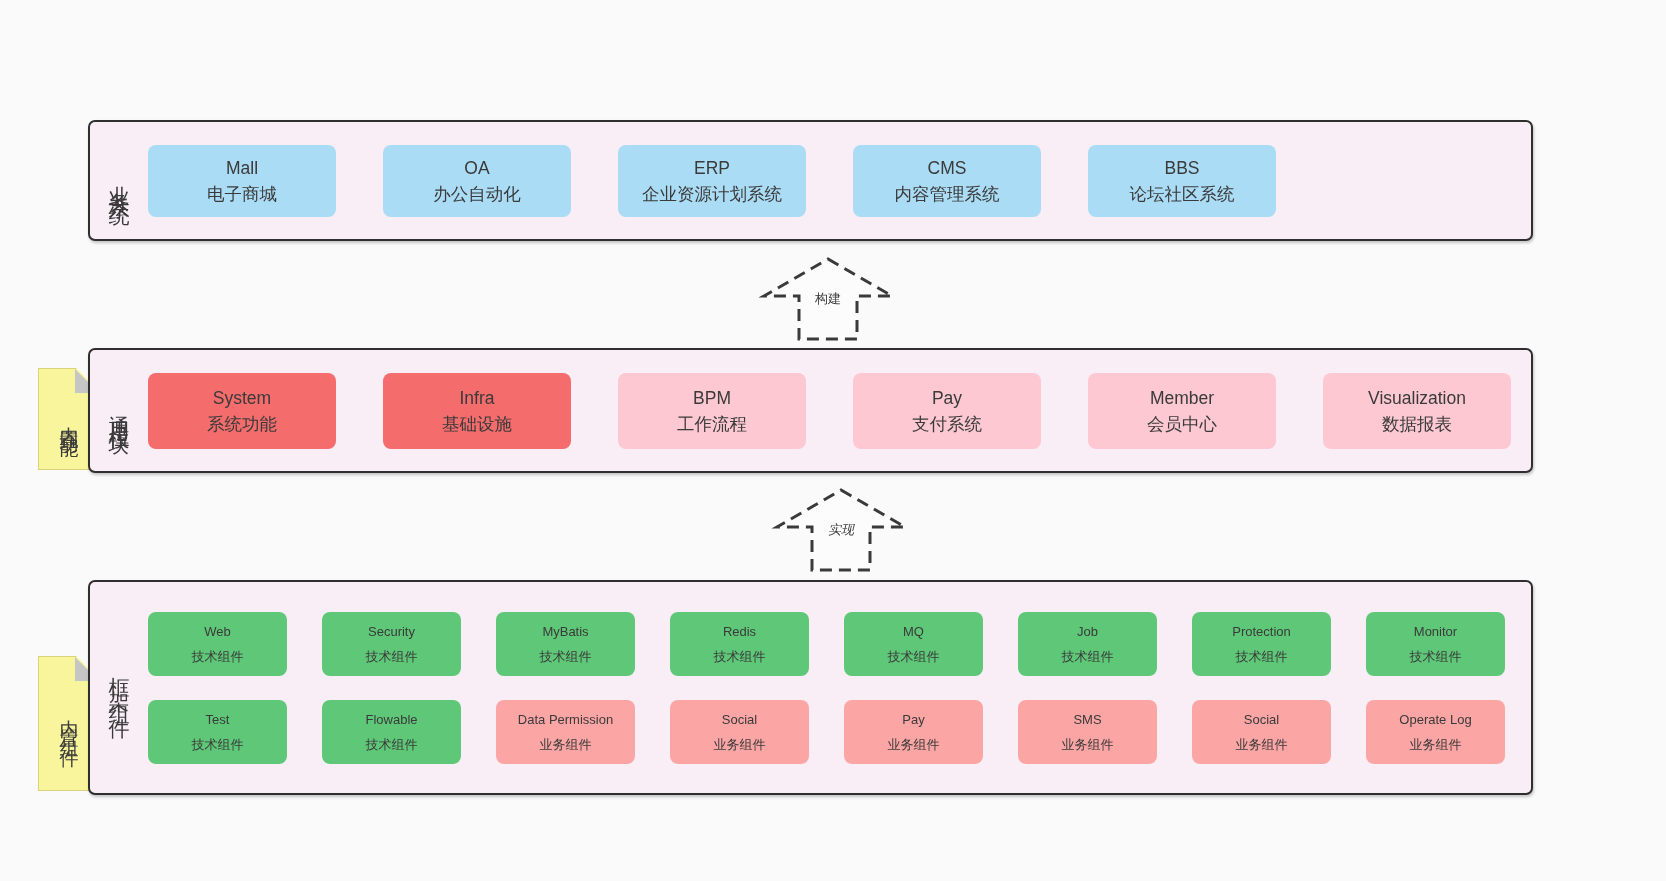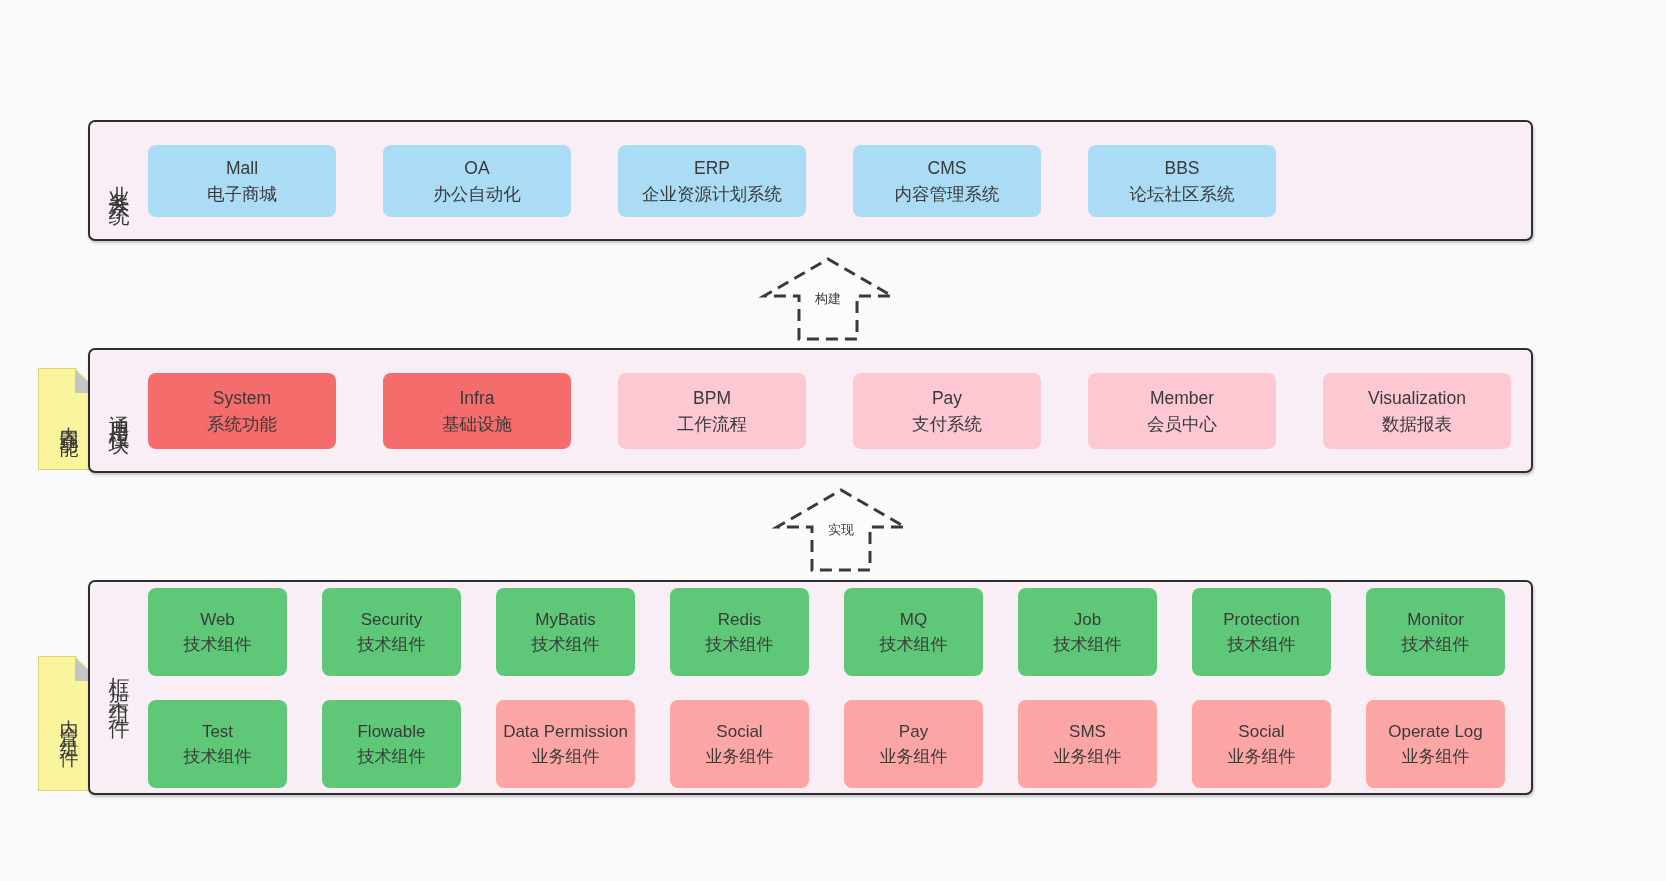--- a/index.html
+++ b/index.html
@@ -22,21 +22,21 @@
   #panel-components .panel-content { flex-direction:column; justify-content:center; align-items:stretch; gap:24px; }
   #panel-components .vtext { letter-spacing:14px; }
   .comp-row { display:flex; gap:35px; }
 
   
   .box { border-radius:8px; display:flex; flex-direction:column; align-items:center;
          justify-content:center; text-align:center; font-size:17.5px; line-height:26px; }
   #panel-business .box, #panel-modules .box { width:188px; flex:none; }
   #panel-business .box { height:72px; }
   #panel-modules  .box { height:76px; }
-  .comp-row .box { width:139px; height:88px; flex:none; font-size:17px; line-height:25px; padding:0 6px; }
+  .comp-row .box { width:139px; height:64px; flex:none; font-size:13px; line-height:25px; padding:0 6px; }
   .blue   { background:#aadcf5; }
   .red    { background:#f56c6c; }
   .pink   { background:#fdc8d2; }
   .gdark  { background:#5fc878; }
   .glight { background:#fca5a5; }
 
   
   .note { position:absolute; z-index:1; background:#f8f59d;
           border:1px solid #d9d37e;
           clip-path:polygon(0 0, calc(100% - 24px) 0, 100% 24px, 100% 100%, 0 100%);
@@ -48,21 +48,21 @@
   #note-modules .vtext { letter-spacing:4px; }
   #note-components { left:38px; top:656px; width:62px; height:135px; }
   #note-components .vtext { letter-spacing:10px; }
 
   
   .arrow { position:absolute; width:136px; height:86px; z-index:1; }
   .arrow svg { position:absolute; inset:0; overflow:visible; }
   .arrow-label { position:absolute; left:50%; top:40%; transform:translateX(-50%);
                  background:#fcfcfc; font-size:13px; padding:0 4px; white-space:nowrap; }
   #arrow-build     { left:760px; top:256px; }
-  #arrow-implement { left:773px; top:487px; }
+  #arrow-implement { left:773px; top:487px;font-style:italic; }
 </style>
 </head>
 <body>
 
 <div class="stage">
 
   <div class="note" id="note-modules">
     <div class="fold"></div>
     <span class="vtext">内置功能</span>
   </div>

